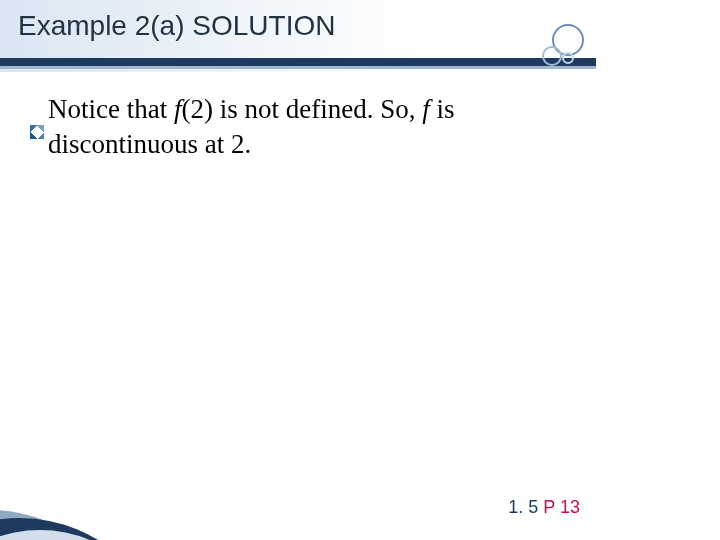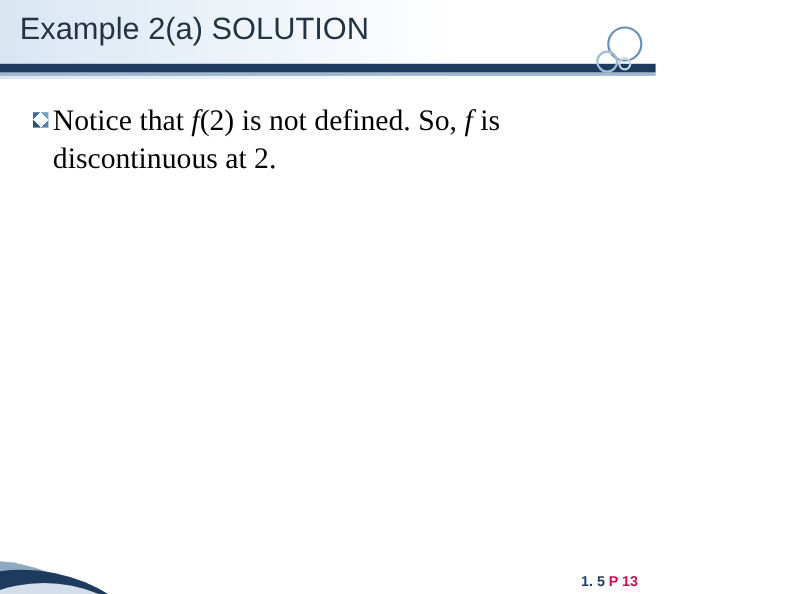--- a/index.html
+++ b/index.html
@@ -47,21 +47,21 @@
   }
   .corner-circles .c1 { position:absolute; width:32px; height:32px; border:2px solid #6b8fb3; border-radius:50%; right:0; top:0; }
   .corner-circles .c2 { position:absolute; width:20px; height:20px; border:2px solid #a3bdd4; border-radius:50%; right:22px; top:22px; }
   .corner-circles .c3 { position:absolute; width:12px; height:12px; border:2px solid #c5d6e4; border-radius:50%; right:10px; top:28px; }
 
   .body {
     padding: 20px 30px 0 30px;
   }
   .point-main {
     display: flex;
-    align-items: flex-start;
+    align-items: center;
   }
   .diamond {
     width: 14px; height: 14px;
     flex: 0 0 14px;
     margin-top: 10px;
     margin-right: 4px;
     background:
       linear-gradient(135deg, #3b6fa0 50%, transparent 50%) 0 0/7px 7px no-repeat,
       linear-gradient(225deg, #6fa0c8 50%, transparent 50%) 7px 0/7px 7px no-repeat,
       linear-gradient(45deg,  #2a547a 50%, transparent 50%) 0 7px/7px 7px no-repeat,
@@ -100,24 +100,24 @@
     width: 200px; height: 40px;
     overflow: hidden;
   }
   .footer-art .arc1 { position:absolute; width:300px; height:300px; border-radius:50%; background:#8fa9c0; left:-160px; bottom:-270px; }
   .footer-art .arc2 { position:absolute; width:300px; height:300px; border-radius:50%; background:#1e3a5f; left:-130px; bottom:-278px; }
   .footer-art .arc3 { position:absolute; width:260px; height:260px; border-radius:50%; background:#d4deea; left:-90px; bottom:-250px; }
 
   .page-num {
     position: absolute;
     right: 16px;
-    bottom: 4px;
+    bottom: 22px;
     font-family: Verdana, Geneva, sans-serif;
-    font-size: 13px;
-    font-weight: bold;
+    font-size: 18px;
+    font-weight: normal;
     color: #1e3a5f;
   }
   .page-num .p { color: #c90e4e; }
 </style>
 </head>
 <body>
 
 <div class="slide">
 
   <div class="header">

